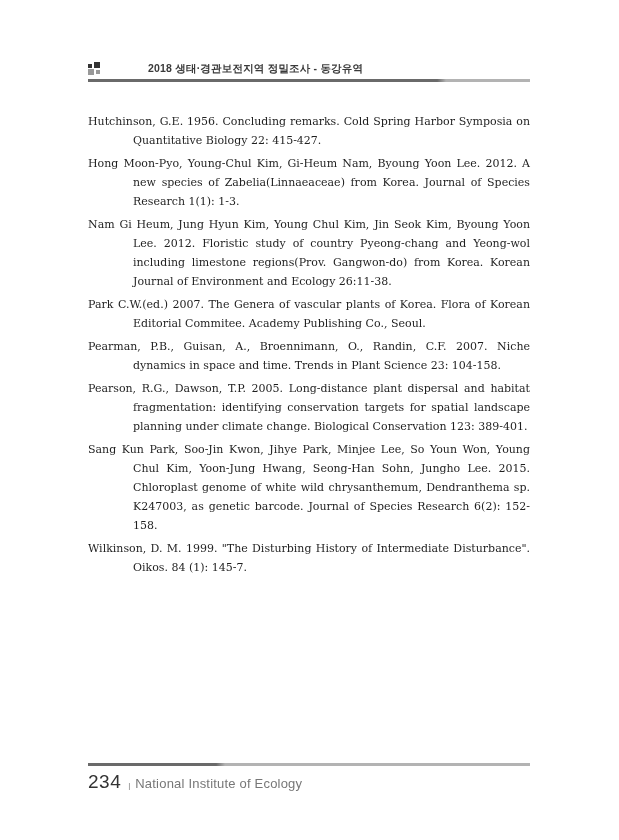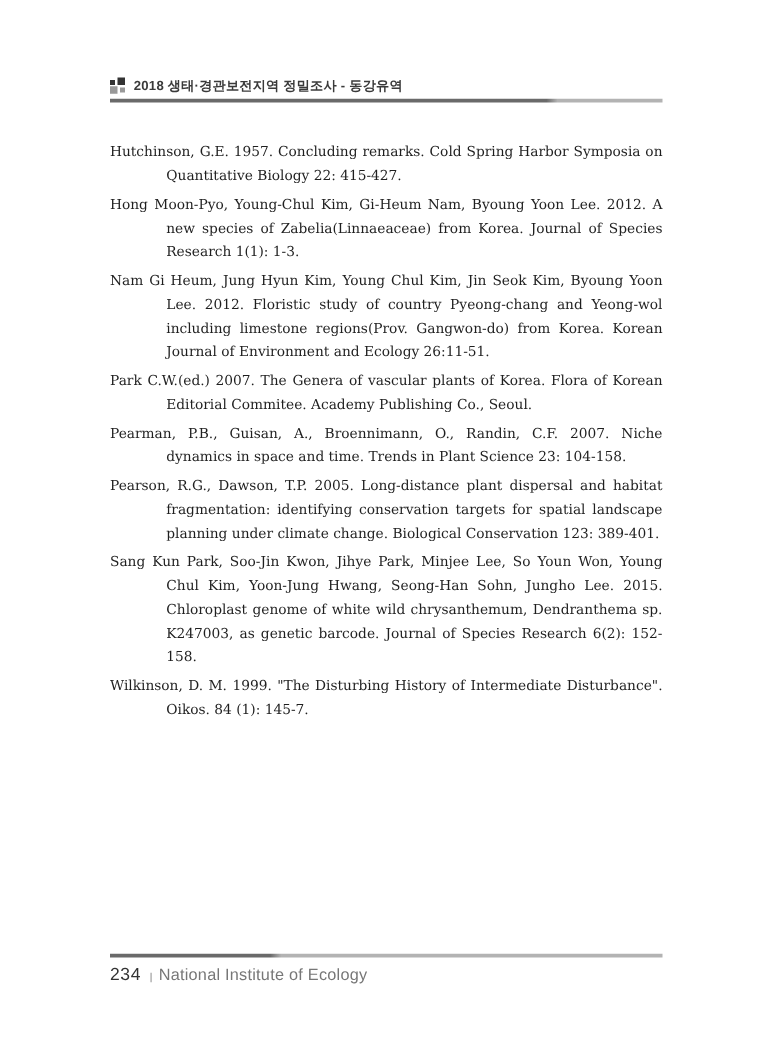--- a/index.html
+++ b/index.html
@@ -74,21 +74,21 @@
     height: 2.5px;
   }
   .ftr-row {
     position: absolute;
     top: 771px;
     left: 88px;
     display: flex;
     align-items: baseline;
   }
   .page-num {
-    font-size: 14px;
+    font-size: 19px;
     letter-spacing: 0.5px;
   }
   .ftr-sep {
     font-size: 8px;
     margin: 0 5px 0 7px;
   }
   .ftr-inst {
     font-size: 13px;
     letter-spacing: 0.2px;
   }
@@ -99,29 +99,29 @@
 <div class="page">
 
   <header>
     <div class="header-row">
       <span class="hdr-icon">
         <span class="sq-tl" style="background: rgb(51, 51, 51);"></span>
         <span class="sq-tr" style="background: rgb(51, 51, 51);"></span>
         <span class="sq-bl" style="background: rgb(153, 153, 153);"></span>
         <span class="sq-br" style="background: rgb(153, 153, 153);"></span>
       </span>
-      <span class="hdr-title" style="color: rgb(58, 58, 58);">2018 생태·경관보전지역 정밀조사 - 동강유역</span>
+      <span class="hdr-title" style="color: rgb(58, 58, 58); margin-left: 41px;">2018 생태·경관보전지역 정밀조사 - 동강유역</span>
     </div>
     <div class="hdr-rule" style="background: linear-gradient(to right, rgb(106, 106, 106) 0%, rgb(106, 106, 106) 79%, rgb(179, 179, 179) 81%, rgb(179, 179, 179) 100%);"></div>
   </header>
 
   <main class="refs" style="color: rgb(31, 31, 31);">
-      <p class="ref">Hutchinson, G.E. 1957. Concluding remarks. Cold Spring Harbor Symposia on Quantitative Biology 22: 415-427.</p>
+      <p class="ref">Hutchinson, G.E. 1956. Concluding remarks. Cold Spring Harbor Symposia on Quantitative Biology 22: 415-427.</p>
       <p class="ref">Hong Moon-Pyo, Young-Chul Kim, Gi-Heum Nam, Byoung Yoon Lee. 2012. A new species of Zabelia(Linnaeaceae) from Korea. Journal of Species Research 1(1): 1-3.</p>
-      <p class="ref">Nam Gi Heum, Jung Hyun Kim, Young Chul Kim, Jin Seok Kim, Byoung Yoon Lee. 2012. Floristic study of country Pyeong-chang and Yeong-wol including limestone regions(Prov. Gangwon-do) from Korea. Korean Journal of Environment and Ecology 26:11-51.</p>
+      <p class="ref">Nam Gi Heum, Jung Hyun Kim, Young Chul Kim, Jin Seok Kim, Byoung Yoon Lee. 2012. Floristic study of country Pyeong-chang and Yeong-wol including limestone regions(Prov. Gangwon-do) from Korea. Korean Journal of Environment and Ecology 26:11-38.</p>
       <p class="ref">Park C.W.(ed.) 2007. The Genera of vascular plants of Korea. Flora of Korean Editorial Commitee. Academy Publishing Co., Seoul.</p>
       <p class="ref">Pearman, P.B., Guisan, A., Broennimann, O., Randin, C.F. 2007. Niche dynamics in space and time. Trends in Plant Science 23: 104-158.</p>
       <p class="ref">Pearson, R.G., Dawson, T.P. 2005. Long-distance plant dispersal and habitat fragmentation: identifying conservation targets for spatial landscape planning under climate change. Biological Conservation 123: 389-401.</p>
       <p class="ref">Sang Kun Park, Soo-Jin Kwon, Jihye Park, Minjee Lee, So Youn Won, Young Chul Kim, Yoon-Jung Hwang, Seong-Han Sohn, Jungho Lee. 2015. Chloroplast genome of white wild chrysanthemum, Dendranthema sp. K247003, as genetic barcode. Journal of Species Research 6(2): 152-158.</p>
       <p class="ref">Wilkinson, D. M. 1999. "The Disturbing History of Intermediate Disturbance". Oikos. 84 (1): 145-7.</p>
     </main>
 
   <footer>
     <div class="ftr-rule" style="background: linear-gradient(to right, rgb(106, 106, 106) 0%, rgb(106, 106, 106) 29%, rgb(179, 179, 179) 31%, rgb(179, 179, 179) 100%);"></div>
     <div class="ftr-row">

